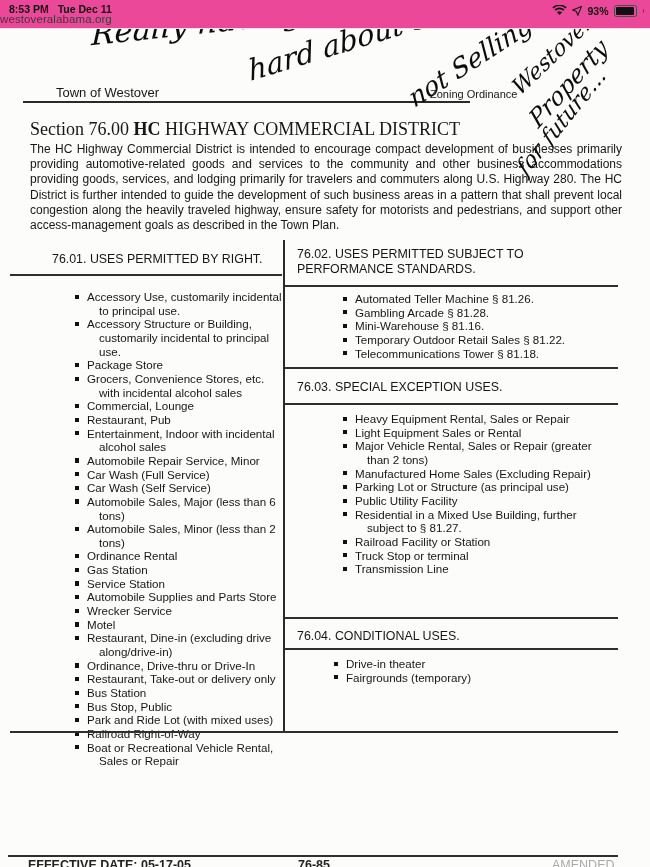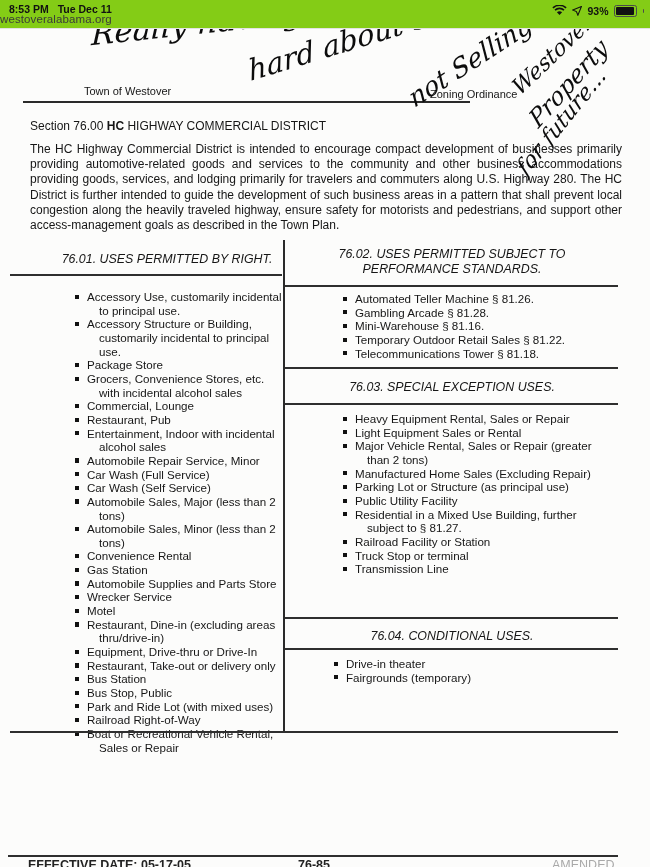--- a/index.html
+++ b/index.html
@@ -1,19 +1,19 @@
 <!DOCTYPE html>
 <html><head>
 <meta charset="utf-8">
 <style>
   html,body{margin:0;padding:0;background:#e9e9e9;}
   .page{position:relative;width:650px;height:867px;overflow:hidden;background:#fcfcfb;
         font-family:"Liberation Sans",sans-serif;color:#161616;}
   
-  .statusbar{position:absolute;left:0;top:0;width:650px;height:28px;background:#84cc16;
+  .statusbar{position:absolute;left:0;top:0;width:650px;height:28px;background:#ec4899;
              border-bottom:1px solid #e3e3e3;z-index:6;}
   .sb-left{position:absolute;left:9px;top:3px;font-size:10.5px;font-weight:700;color:#111;
            display:flex;gap:9px;}
   .sb-right{position:absolute;right:6px;top:2px;display:flex;align-items:center;gap:5px;}
   .sb-batt-pct{font-size:10.5px;font-weight:700;color:#111;}
   .battery{position:relative;width:21px;height:10px;border:1px solid #4a4a4a;border-radius:2.5px;}
   .battery-fill{position:absolute;left:1px;top:1px;bottom:1px;width:86%;background:#111;border-radius:1px;}
   .battery-cap{width:1.5px;height:4px;background:#4a4a4a;border-radius:0 1px 1px 0;margin-left:1px;}
   .url{position:absolute;left:0;top:13px;width:100%;text-align:left;font-size:11.5px;
        color:#3a3a3a;letter-spacing:.1px;}
@@ -21,39 +21,39 @@
   .ann{position:absolute;z-index:5;pointer-events:none;
        font-family:"DejaVu Serif",serif;font-style:italic;color:#0c0c0c;white-space:nowrap;
        transform-origin:left top;}
   .ann-1{left:92px;top:16px;font-size:31px;transform:rotate(-6deg) skewX(-8deg);}
   .ann-2{left:246px;top:54px;font-size:29px;transform:rotate(-17deg) skewX(-8deg);}
   .ann-3{left:404px;top:86px;font-size:26px;transform:rotate(-33deg) skewX(-8deg);}
   .ann-4{left:508px;top:80px;font-size:22px;transform:rotate(-44deg) skewX(-8deg);}
   .ann-5{left:524px;top:112px;font-size:24px;transform:rotate(-48deg) skewX(-8deg);}
   .ann-6{left:512px;top:162px;font-size:22px;transform:rotate(-51deg) skewX(-8deg);}
   
-  .doc-h-left{position:absolute;left:84px;top:85px;font-size:11px;}
+  .doc-h-left{position:absolute;left:56px;top:85px;font-size:13px;}
   .doc-h-right{position:absolute;left:430px;top:88px;font-size:11px;}
   .header-rule{position:absolute;left:23px;top:101px;width:447px;height:2px;background:#2a2a2a;}
-  .section-title{position:absolute;left:30px;top:119px;font-size:12px;}
+  .section-title{position:absolute;left:30px;top:119px;font-size:18px;font-family:Liberation Serif, serif;}
   .section-title b{font-weight:700;}
   .intro{position:absolute;left:30px;top:142px;width:592px;font-size:12px;line-height:15.2px;
          text-align:justify;}
   
   .uses-table{position:absolute;left:10px;top:240px;width:608px;height:493px;}
   .vdivider{position:absolute;left:273px;top:0;width:2px;height:491px;background:#2a2a2a;}
   .hline{position:absolute;height:1.6px;background:#2f2f2f;}
   .rule-l1{left:0;top:34px;width:272px;}
   .rule-r1{left:275px;top:45px;width:333px;}
   .rule-r2{left:275px;top:127px;width:333px;}
   .rule-r3{left:275px;top:163px;width:333px;}
   .rule-r4{left:275px;top:377px;width:333px;}
   .rule-r5{left:275px;top:408px;width:333px;}
   .rule-bottom{left:0;top:491px;width:608px;}
-  .col-header{position:absolute;text-align:center;font-size:12.4px;line-height:15px;font-style:italic;}
+  .col-header{position:absolute;text-align:left;font-size:12.4px;line-height:15px;}
   .h-7601{left:42px;top:12px;width:230px;}
   .h-7602{left:287px;top:7px;width:310px;}
   .h-7603{left:287px;top:140px;width:310px;}
   .h-7604{left:287px;top:389px;width:310px;}
   ul.uses{position:absolute;list-style:none;margin:0;padding:0;font-size:11.6px;line-height:13.65px;}
   ul.uses li{position:relative;padding-left:34px;text-indent:-12px;}
   ul.uses li::before{content:"";position:absolute;left:10px;top:4.6px;width:4.2px;height:4.2px;background:#111;}
   .list-7601{left:55px;top:50px;width:219px;}
   .list-7602{left:323px;top:52px;width:282px;}
   .list-7602 li,.list-7603 li,.list-7604 li{padding-left:30px;text-indent:-10px;}
@@ -128,29 +128,30 @@
           <li>Accessory Use, customarily incidental to principal use.</li>
           <li>Accessory Structure or Building, customarily incidental to principal use.</li>
           <li>Package Store</li>
           <li>Grocers, Convenience Stores, etc. with incidental alcohol sales</li>
           <li>Commercial, Lounge</li>
           <li>Restaurant, Pub</li>
           <li>Entertainment, Indoor with incidental alcohol sales</li>
           <li>Automobile Repair Service, Minor</li>
           <li>Car Wash (Full Service)</li>
           <li>Car Wash (Self Service)</li>
-          <li>Automobile Sales, Major (less than 2 tons)</li>
+          <li>Automobile Sales, Major (less than 6 tons)</li>
           <li>Automobile Sales, Minor (less than 2 tons)</li>
-          <li>Convenience Rental</li>
+          <li>Ordinance Rental</li>
           <li>Gas Station</li>
+          <li>Service Station</li>
           <li>Automobile Supplies and Parts Store</li>
           <li>Wrecker Service</li>
           <li>Motel</li>
-          <li>Restaurant, Dine-in (excluding areas thru/drive-in)</li>
-          <li>Equipment, Drive-thru or Drive-In</li>
+          <li>Restaurant, Dine-in (excluding drive along/drive-in)</li>
+          <li>Ordinance, Drive-thru or Drive-In</li>
           <li>Restaurant, Take-out or delivery only</li>
           <li>Bus Station</li>
           <li>Bus Stop, Public</li>
           <li>Park and Ride Lot (with mixed uses)</li>
           <li>Railroad Right-of-Way</li>
           <li>Boat or Recreational Vehicle Rental, Sales or Repair</li>
         </ul>
 
       <div class="col-header h-7602">76.02. USES PERMITTED SUBJECT TO PERFORMANCE STANDARDS.</div>
       <div class="hline rule-r1"></div>

